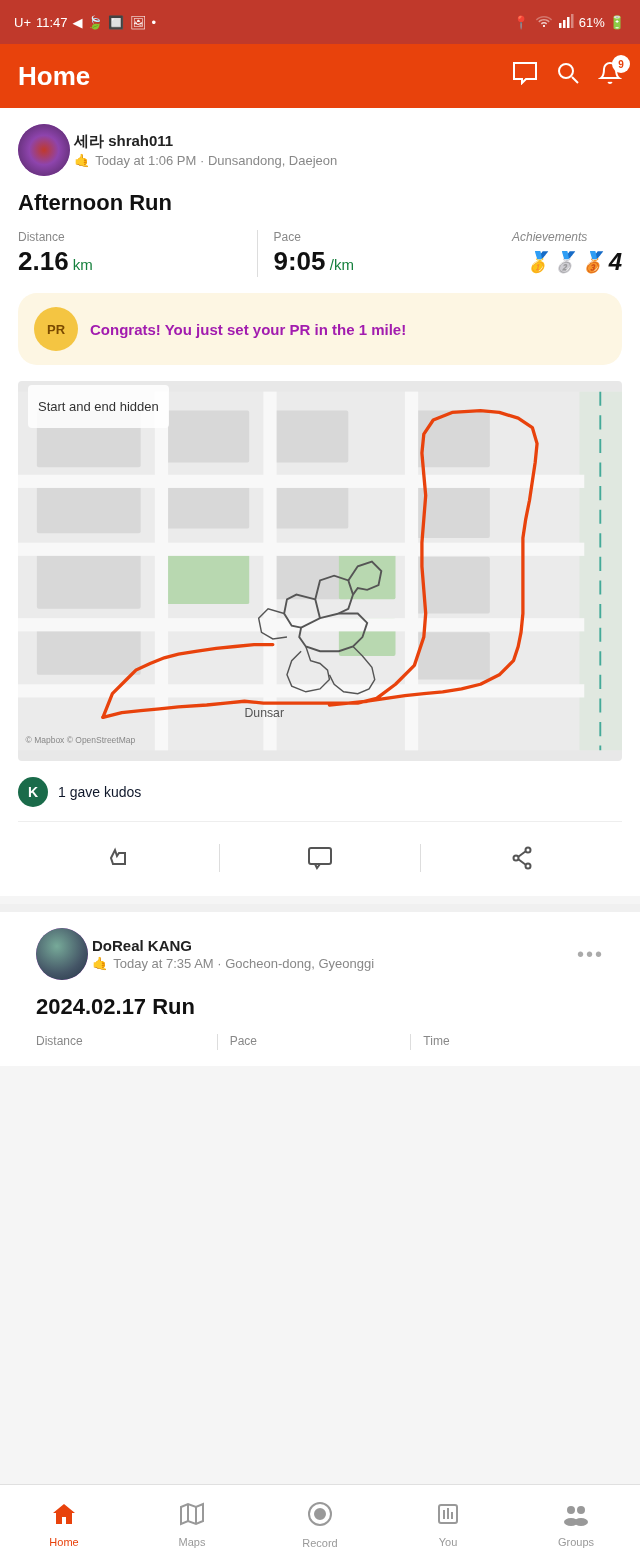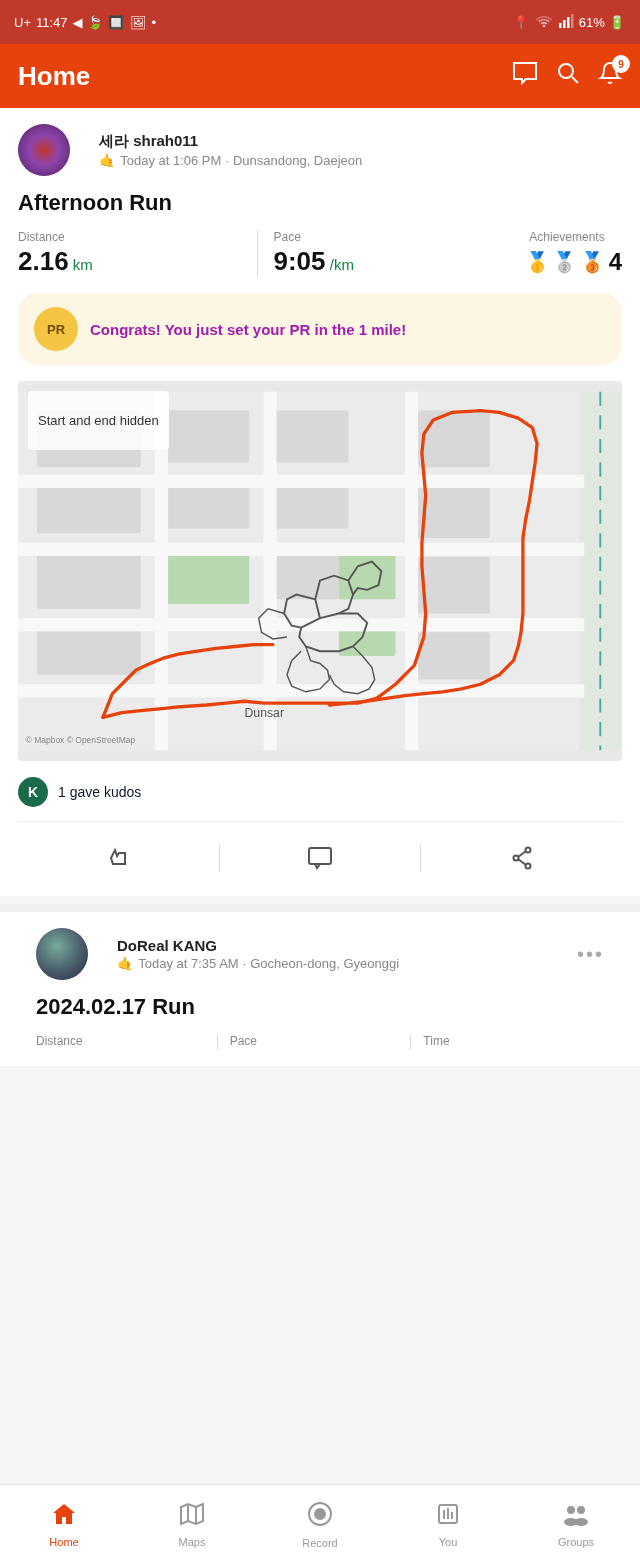--- a/index.html
+++ b/index.html
@@ -73,21 +73,21 @@
     .feed-card {
       background: white;
       padding: 16px 18px;
       margin-bottom: 8px;
     }
 
     
     .user-info {
       display: flex;
       align-items: center;
-      gap: 29px;
+      gap: 4px;
       margin-bottom: 14px;
     }
     .avatar {
       width: 52px;
       height: 52px;
       border-radius: 50%;
       overflow: hidden;
       background: #9b59b6;
       display: flex;
       align-items: center;
@@ -153,22 +153,23 @@
       font-size: 26px;
       font-weight: 700;
       color: #111;
     }
     .stat-unit {
       font-size: 15px;
       font-weight: 400;
       color: #15803d;
     }
     .achievements-section {
-      text-align: center;
+      text-align: left;
       min-width: 110px;
+      font-style: italic;
     }
     .achievements-label {
       font-size: 12px;
       color: #888;
       margin-bottom: 4px;
     }
     .achievements-row {
       display: flex;
       align-items: center;
       justify-content: flex-end;
@@ -216,24 +217,24 @@
       width: 100%;
       height: 380px;
       background: #e8e8e8;
       position: relative;
       overflow: hidden;
       margin-bottom: 16px;
       border-radius: 4px;
     }
     .map-label {
       position: absolute;
-      top: 10px;
+      top: 4px;
       left: 10px;
       background: rgba(255,255,255,0.85);
-      padding: 22px 10px;
+      padding: 14px 10px;
       border-radius: 4px;
       font-size: 13px;
       color: #333;
       z-index: 2;
     }
     .map-svg {
       width: 100%;
       height: 100%;
     }
 

